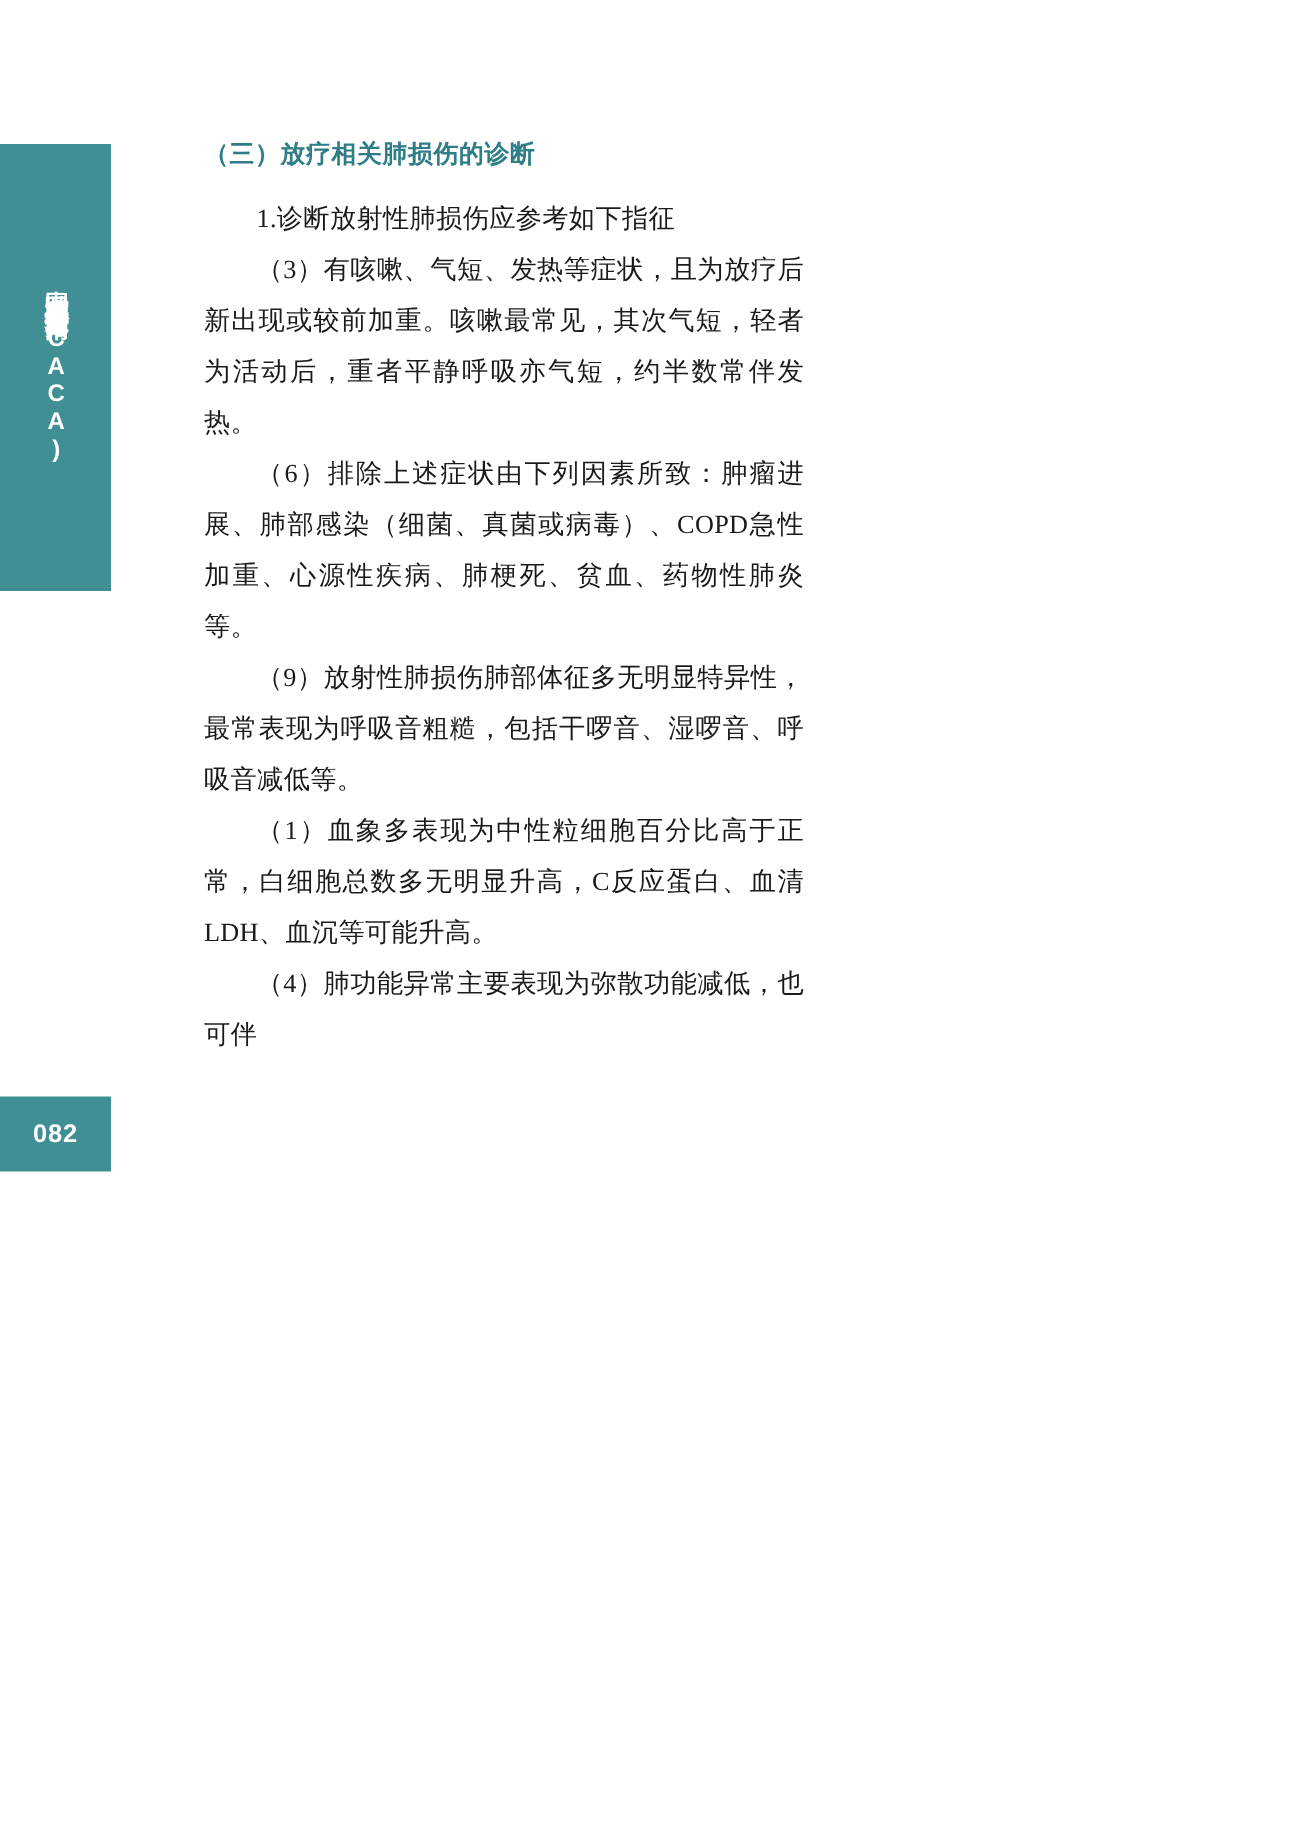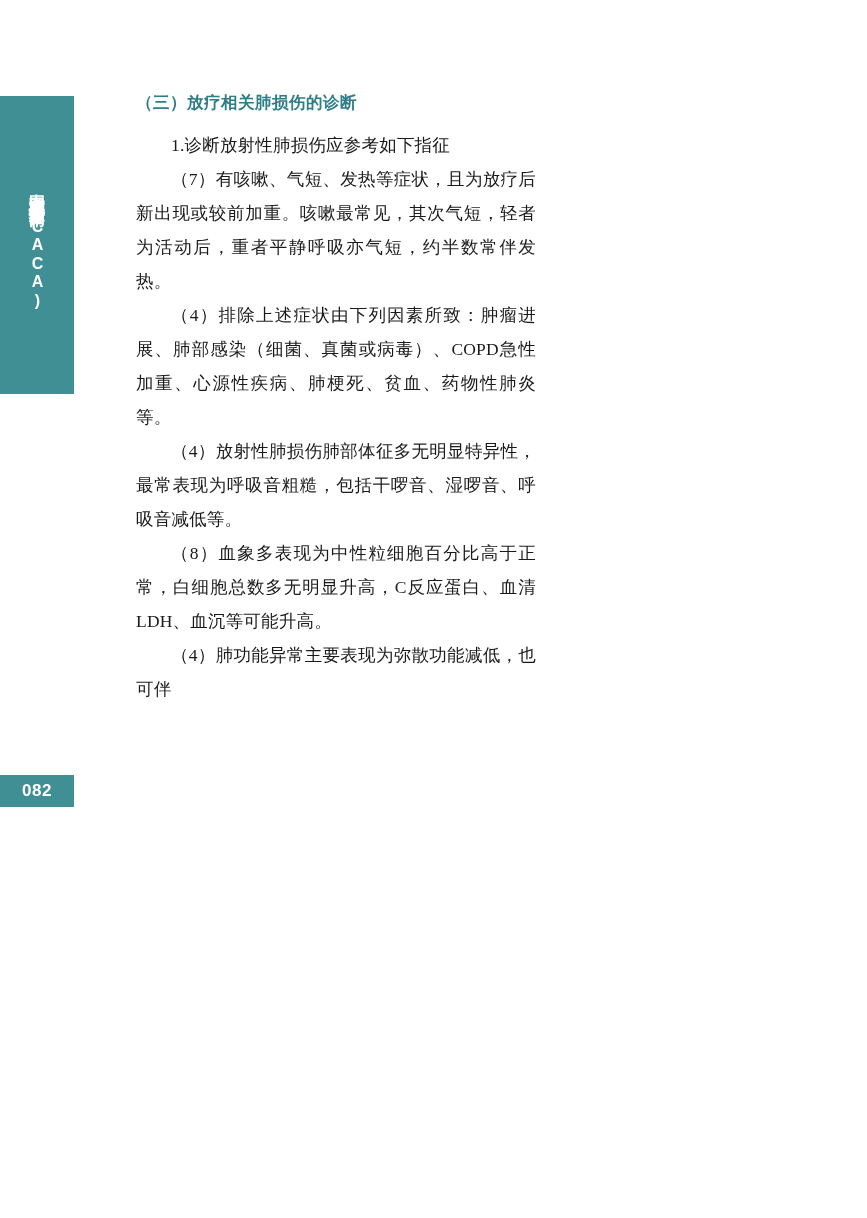--- a/index.html
+++ b/index.html
@@ -42,31 +42,30 @@
     letter-spacing: 1.5px;
     line-height: 1;
   }
 
   
   .page-badge {
     position: absolute;
     left: 0;
     top: 731px;
     width: 74px;
-    height: 32px;
+    height: 50px;
     background: #3f8f94;
     color: #ffffff;
     display: flex;
     align-items: center;
     justify-content: center;
     font-family: "Liberation Sans", "DejaVu Sans", sans-serif;
     font-weight: bold;
     font-size: 17px;
     letter-spacing: 0.5px;
-    margin-top: 44px;
   }
 
   
   .content {
     position: absolute;
     left: 136px;
     top: 92px;
     width: 400px;
   }
 
@@ -97,18 +96,18 @@
 
 <div class="side-tab">
   <div class="side-tab-text">中国肿瘤整合诊治技术指南(CACA)</div>
 </div>
 
 <div class="page-badge">082</div>
 
 <div class="content">
   <h2 class="section-heading">（三）放疗相关肺损伤的诊断</h2>
   <p class="para indent">1.诊断放射性肺损伤应参考如下指征</p>
-  <p class="para indent">（7）有咳嗽、气短、发热等症状，且为放疗后新出现或较前加重。咳嗽最常见，其次气短，轻者为活动后，重者平静呼吸亦气短，约半数常伴发热。</p>
-  <p class="para indent">（4）排除上述症状由下列因素所致：肿瘤进展、肺部感染（细菌、真菌或病毒）、COPD急性加重、心源性疾病、肺梗死、贫血、药物性肺炎等。</p>
-  <p class="para indent">（4）放射性肺损伤肺部体征多无明显特异性，最常表现为呼吸音粗糙，包括干啰音、湿啰音、呼吸音减低等。</p>
-  <p class="para indent">（8）血象多表现为中性粒细胞百分比高于正常，白细胞总数多无明显升高，C反应蛋白、血清LDH、血沉等可能升高。</p>
+  <p class="para indent">（3）有咳嗽、气短、发热等症状，且为放疗后新出现或较前加重。咳嗽最常见，其次气短，轻者为活动后，重者平静呼吸亦气短，约半数常伴发热。</p>
+  <p class="para indent">（6）排除上述症状由下列因素所致：肿瘤进展、肺部感染（细菌、真菌或病毒）、COPD急性加重、心源性疾病、肺梗死、贫血、药物性肺炎等。</p>
+  <p class="para indent">（9）放射性肺损伤肺部体征多无明显特异性，最常表现为呼吸音粗糙，包括干啰音、湿啰音、呼吸音减低等。</p>
+  <p class="para indent">（1）血象多表现为中性粒细胞百分比高于正常，白细胞总数多无明显升高，C反应蛋白、血清LDH、血沉等可能升高。</p>
   <p class="para indent">（4）肺功能异常主要表现为弥散功能减低，也可伴</p>
 </div>
 
 </body></html>

